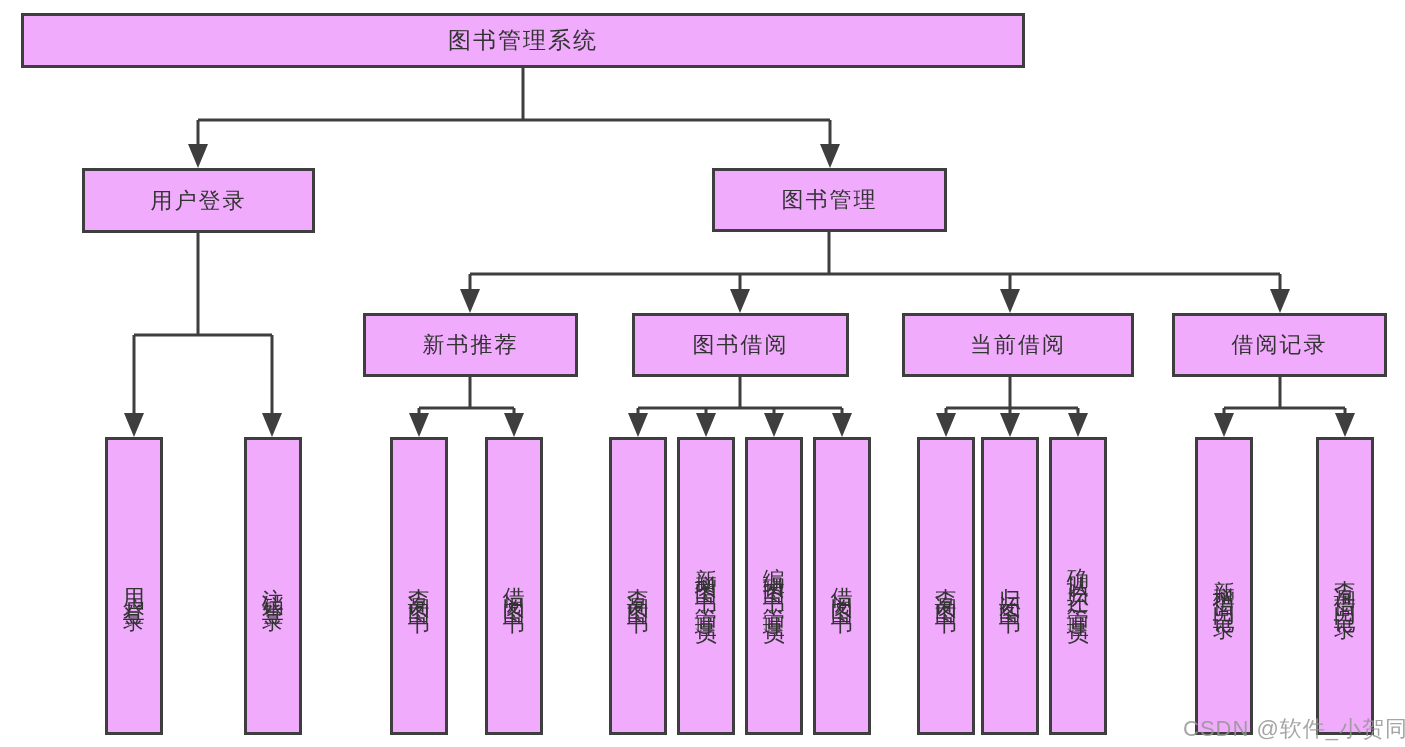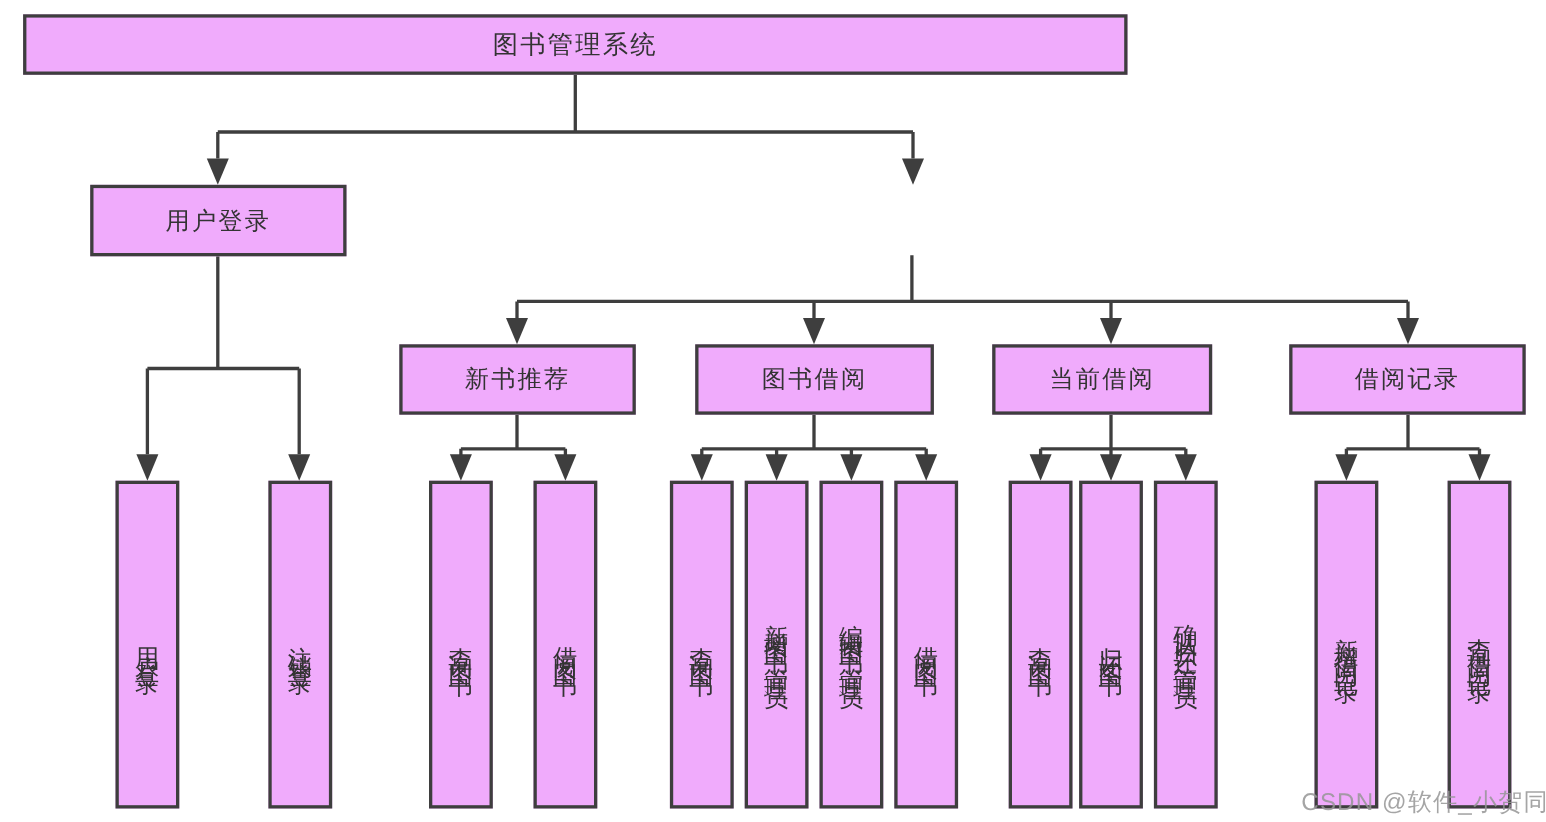--- a/index.html
+++ b/index.html
@@ -75,28 +75,31 @@
     <polygon points="1335,413 1355,413 1345,437"></polygon>
   </svg>
 
   <div class="node hnode root" style="left:21px;top:13px;width:1004px;height:55px;">
     <span>图书管理系统</span>
   </div>
 
   <div class="node hnode" style="left:82px;top:168px;width:233px;height:65px;">
     <span>用户登录</span>
   </div>
+  <div class="node hnode" style="left:712px;top:168px;width:235px;height:64px;">
+    <span>图书管理</span>
+  </div>
 
   <div class="node hnode" style="left:632px;top:313px;width:217px;height:64px;">
     <span>图书借阅</span>
   </div>
   <div class="node hnode" style="left:363px;top:313px;width:215px;height:64px;">
     <span>新书推荐</span>
   </div>
-  <div class="node hnode" style="left:902px;top:313px;width:200px;height:64px;">
+  <div class="node hnode" style="left:902px;top:313px;width:232px;height:64px;">
     <span>当前借阅</span>
   </div>
   <div class="node hnode" style="left:1172px;top:313px;width:215px;height:64px;">
     <span>借阅记录</span>
   </div>
 
   <div class="node vnode" style="left:105px;top:437px;width:58px;height:298px;">
     <span>用户登录</span>
   </div>
   <div class="node vnode" style="left:244px;top:437px;width:58px;height:298px;">

